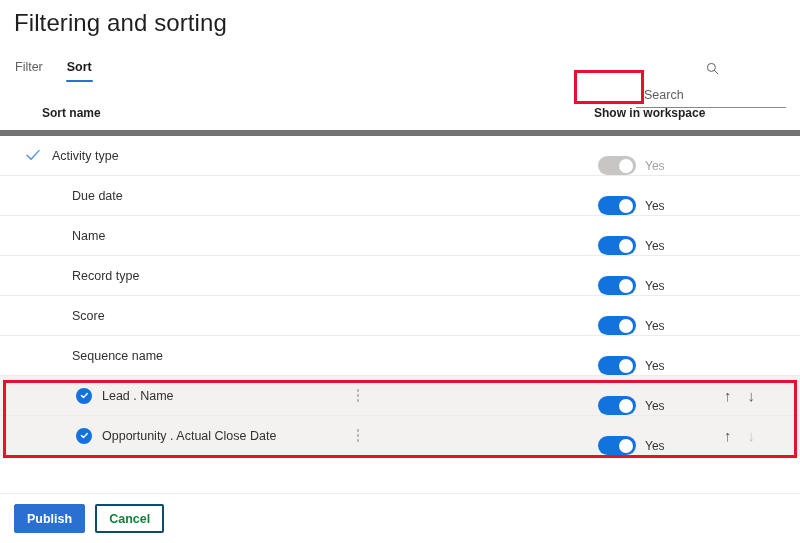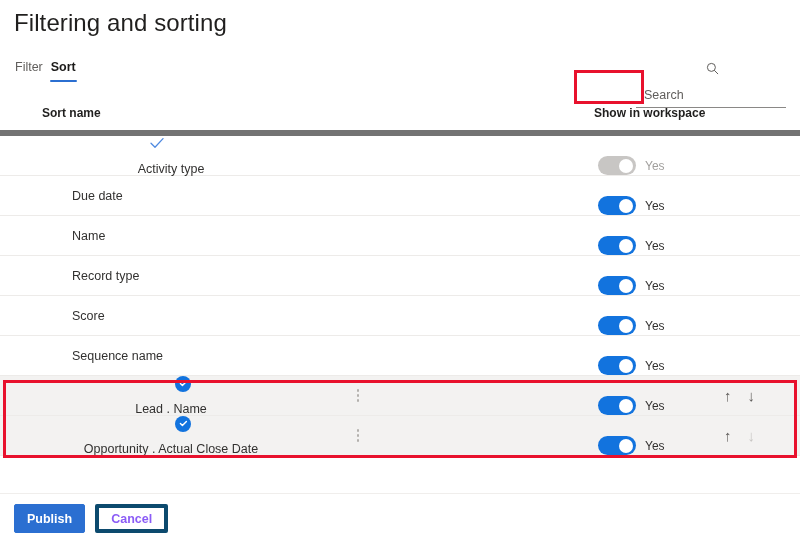--- a/index.html
+++ b/index.html
@@ -41,21 +41,21 @@
   .bar {
     position: relative;
     height: 38px;
     margin-top: 21px;
   }
   .tabs {
     position: absolute;
     left: 14px;
     top: 0;
     display: flex;
-    gap: 6px;
+    gap: 22px;
   }
   .tab {
     font-size: 12.5px;
     color: #605e5c;
     padding: 3px 1px 8px 1px;
     cursor: pointer;
     position: relative;
   }
   .tab.active {
     color: #1b1a19;
@@ -173,21 +173,21 @@
   }
   .name-cell {
     display: flex;
     align-items: center;
     gap: 10px;
     padding-left: 72px;
     box-sizing: border-box;
     width: 290px;
     flex: 0 0 290px;
   }
-  .name-cell.with-check { padding-left: 52px; flex-direction: column; }
+  .name-cell.with-check { padding-left: 52px; }
 
   .check-blue {
     color: #2b6fd1;
     font-size: 15px;
     line-height: 1;
     width: 16px;
     flex: 0 0 16px;
     margin-left: -26px;
   }
 
@@ -289,22 +289,22 @@
     padding: 0 12px;
   }
   .btn-primary {
     background: #2b6fd1;
     color: #ffffff;
     border: 1px solid #2b6fd1;
     font-weight: 600;
   }
   .btn-secondary {
     background: #ffffff;
-    color: #8b5cf6;
-    border: 4px solid #0c4a6e;
+    color: #15803d;
+    border: 2px solid #0c4a6e;
     font-weight: 600;
   }
 </style>
 </head>
 <body>
 
 <div class="page-header">
   <div class="page-title">Filtering and sorting</div>
 </div>
 

